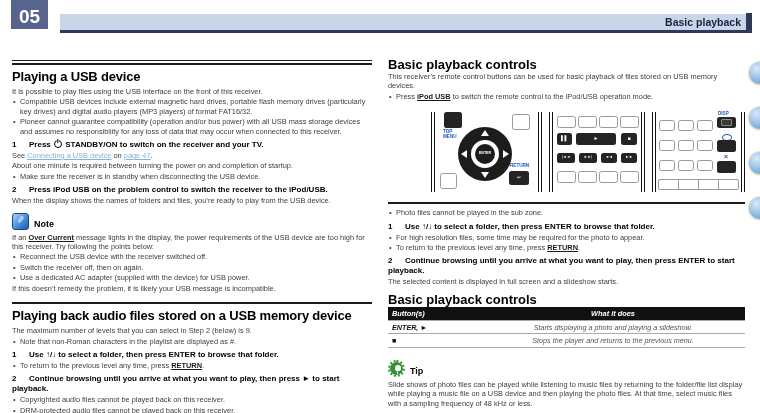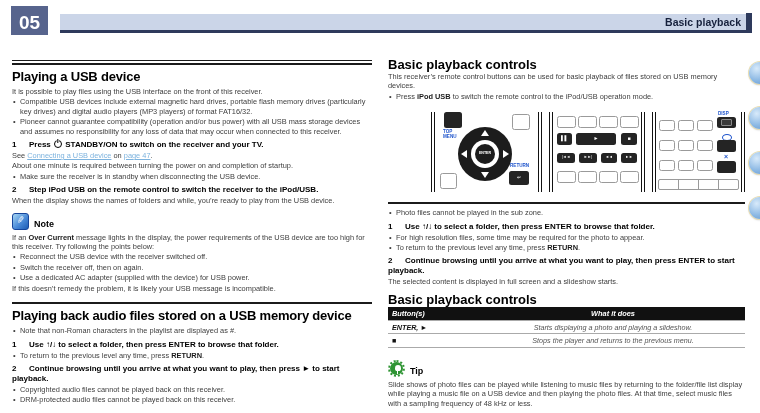--- a/index.html
+++ b/index.html
@@ -1,21 +1,21 @@
 <!DOCTYPE html>
 <html><head>
 <meta charset="utf-8">
 <style>
   html,body{margin:0;padding:0;}
   body{width:760px;height:413px;position:relative;background:#fff;overflow:hidden;
        font-family:"Liberation Sans","DejaVu Sans",sans-serif;color:#3d3d3d;}
   .page{position:absolute;inset:0;}
 
   
-  .chapter-badge{position:absolute;left:11px;top:6px;width:37px;height:29px;background:#57648d;
+  .chapter-badge{position:absolute;left:11px;top:0;width:37px;height:29px;background:#57648d;
     color:#fff;font-size:19px;font-weight:bold;display:flex;align-items:flex-end;justify-content:center;
     padding-bottom:1px;box-sizing:border-box;}
   .header-bar{position:absolute;left:60px;top:14px;width:692px;height:16px;background:#cbd5e8;
     border-bottom:3px solid #2e3a5c;}
   .header-bar .tab{position:absolute;right:0;top:-1px;width:6px;height:20px;background:#2e3a5c;}
   .header-title{position:absolute;right:11px;top:2px;font-size:10.5px;font-weight:bold;color:#16203c;}
 
   
   .col{position:absolute;top:60px;font-size:7.4px;line-height:9.4px;}
   .col-left{left:12px;width:360px;}
@@ -23,21 +23,21 @@
 
   .rule-dbl{height:2px;border-top:1.4px solid #1b1b1b;border-bottom:2px solid #1b1b1b;margin-bottom:4px;}
   .rule{border-top:2px solid #1b1b1b;margin-bottom:4px;}
   .sec-title{font-size:13px;line-height:15px;font-weight:bold;color:#000;margin:0 0 3px 0;letter-spacing:-.2px;}
   .sub-title{font-size:13px;font-weight:bold;color:#000;margin:0 0 2.5px 0;}
   .para{margin:0 0 1px 0;}
   .bullet{position:relative;padding-left:8px;margin:0 0 1px 0;}
   .bullet::before{content:"\2022";position:absolute;left:1px;top:0;color:#3d3d3d;}
   .step{font-size:8px;line-height:10px;font-weight:bold;color:#000;margin:4px 0 1px 0;}
   .step .num{display:inline-block;min-width:17px;}
-  .seg-b{font-weight:bold;color:#1a1a1a;}
+  .seg-b{font-weight:bold;color:#1a1a1a;text-decoration:underline;}
   .seg-link{color:#7db3de;text-decoration:underline;cursor:pointer;}
   .seg-pwr{display:inline-block;position:relative;width:6px;height:6px;border:1.3px solid #000;
     border-radius:50%;vertical-align:-1px;margin:0 1px;}
   .seg-pwr::before{content:"";position:absolute;left:50%;top:-2.5px;width:1.4px;height:4.5px;
     background:#000;transform:translateX(-50%);box-shadow:0 0 0 .6px #fff;}
 
   
   .callout-head{display:flex;align-items:flex-end;gap:5px;margin:7px 0 3px 0;}
   .callout-label{font-size:9px;font-weight:bold;color:#000;}
   .note-icon{width:15px;height:15px;border-radius:3px;border:1px solid #16459c;
@@ -113,38 +113,39 @@
     <div class="bullet">Pioneer cannot guarantee compatibility (operation and/or bus power) with all USB mass storage devices and assumes no responsibility for any loss of data that may occur when connected to this receiver.</div>
 
     <div class="step">
       <span class="num">1</span><span><span>Press </span><span class="seg-pwr"></span><span> STANDBY/ON to switch on the receiver and your TV.</span></span>
     </div>
     <p class="para"><span>See </span><span class="seg-link">Connecting a USB device</span><span> on </span><span class="seg-link">page 47</span><span>.</span></p>
     <p class="para">About one minute is required between turning the power on and completion of startup.</p>
     <div class="bullet">Make sure the receiver is in standby when disconnecting the USB device.</div>
 
     <div class="step">
-      <span class="num">2</span><span>Step iPod USB on the remote control to switch the receiver to the iPod/USB.</span>
-    </div>
-    <p class="para">When the display shows the names of folders and while, you’re ready to play from the USB device.</p>
+      <span class="num">2</span><span>Press iPod USB on the problem control to switch the receiver to the iPod/USB.</span>
+    </div>
+    <p class="para">When the display shows the names of folders and files, you’re ready to play from the USB device.</p>
 
     <div class="callout-head">
       <span class="note-icon">
           <span class="pencil">✎</span>
         </span>
       <span class="callout-label">Note</span>
     </div>
     <p class="para"><span>If an </span><span class="seg-b">Over Current</span><span> message lights in the display, the power requirements of the USB device are too high for this receiver. Try following the points below:</span></p>
     <div class="bullet">Reconnect the USB device with the receiver switched off.</div>
     <div class="bullet">Switch the receiver off, then on again.</div>
     <div class="bullet">Use a dedicated AC adapter (supplied with the device) for USB power.</div>
     <p class="para">If this doesn’t remedy the problem, it is likely your USB message is incompatible.</p>
 
     <div class="rule" style="margin-top:9px;"></div>
     <h1 class="sec-title">Playing back audio files stored on a USB memory device</h1>
+    <p class="para">The maximum number of levels that you can select in Step 2 (below) is 9.</p>
     <div class="bullet">Note that non-Roman characters in the playlist are displayed as #.</div>
 
     <div class="step">
       <span class="num">1</span><span>Use ↑/↓ to select a folder, then press ENTER to browse that folder.</span>
     </div>
     <div class="bullet"><span>To return to the previous level any time, press </span><span class="seg-b">RETURN</span><span>.</span></div>
 
     <div class="step">
       <span class="num">2</span><span>Continue browsing until you arrive at what you want to play, then press ► to start playback.</span>
     </div>

